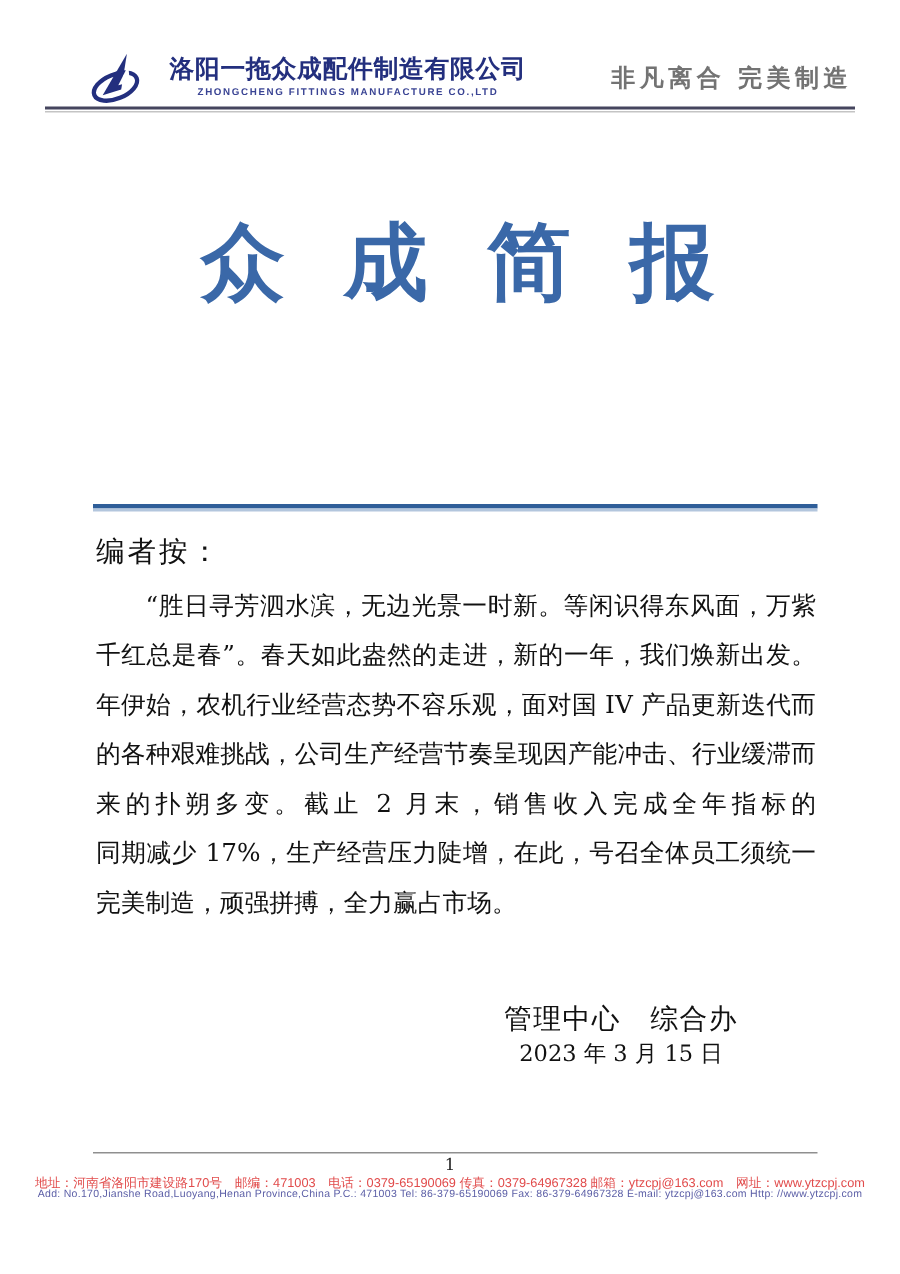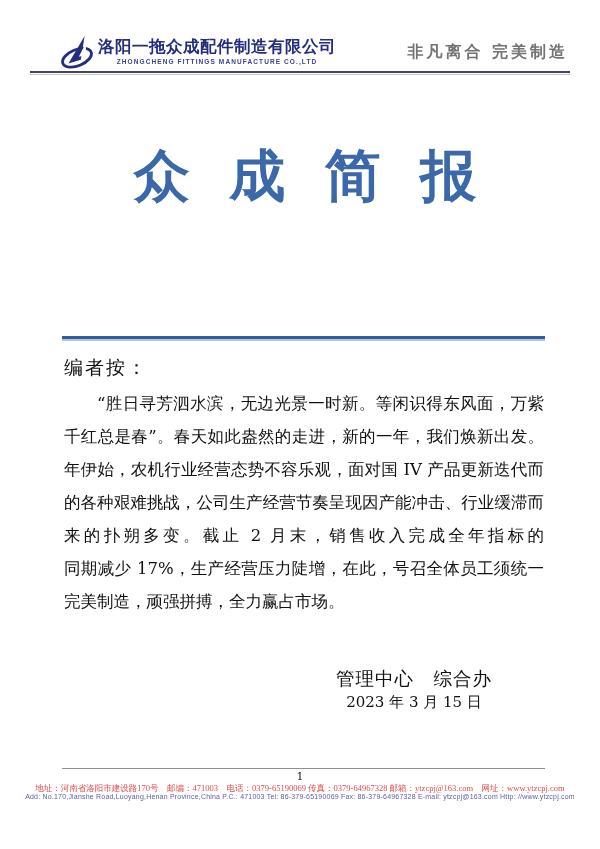--- a/index.html
+++ b/index.html
@@ -10,21 +10,21 @@
     background:#ffffff;
     font-family:"DejaVu Serif","Liberation Serif",serif;
     overflow:hidden;
   }
   
   .header{
     position:absolute;top:36px;left:58px;right:32px;
     display:flex;align-items:flex-start;
   }
   .logo-mark{width:38px;height:38px;flex:0 0 auto;margin-top:-2px;}
-  .company-block{margin-left:2px;}
+  .company-block{margin-left:17px;}
   .company-cn{
     font-family:"Liberation Sans","DejaVu Sans",sans-serif;
     font-weight:bold;font-size:16.5px;line-height:20px;
     color:#232f7e;letter-spacing:0.5px;white-space:nowrap;
   }
   .company-en{
     font-family:"Liberation Sans","DejaVu Sans",sans-serif;
     font-weight:bold;font-size:6.5px;letter-spacing:1.1px;
     color:#3a4494;margin-top:2px;text-align:center;white-space:nowrap;
   }
@@ -81,21 +81,21 @@
     position:absolute;top:768px;left:62px;right:55px;
     border-top:1px solid #8f8f8f;
   }
   .page-number{
     position:absolute;top:770px;left:0;right:0;
     text-align:center;font-size:11px;color:#222222;
   }
   .footer-cn{
     position:absolute;top:783px;left:0;right:0;
     text-align:center;font-size:8.5px;white-space:nowrap;
-    font-family:Liberation Serif, serif;
+    font-family:Liberation Sans, sans-serif;
   }
   .footer-en{
     position:absolute;top:793px;left:0;right:0;
     text-align:center;font-size:7px;white-space:nowrap;letter-spacing:0.2px;
     font-family:"Liberation Sans","DejaVu Sans",sans-serif;
   }
 </style>
 </head>
 <body>
 

